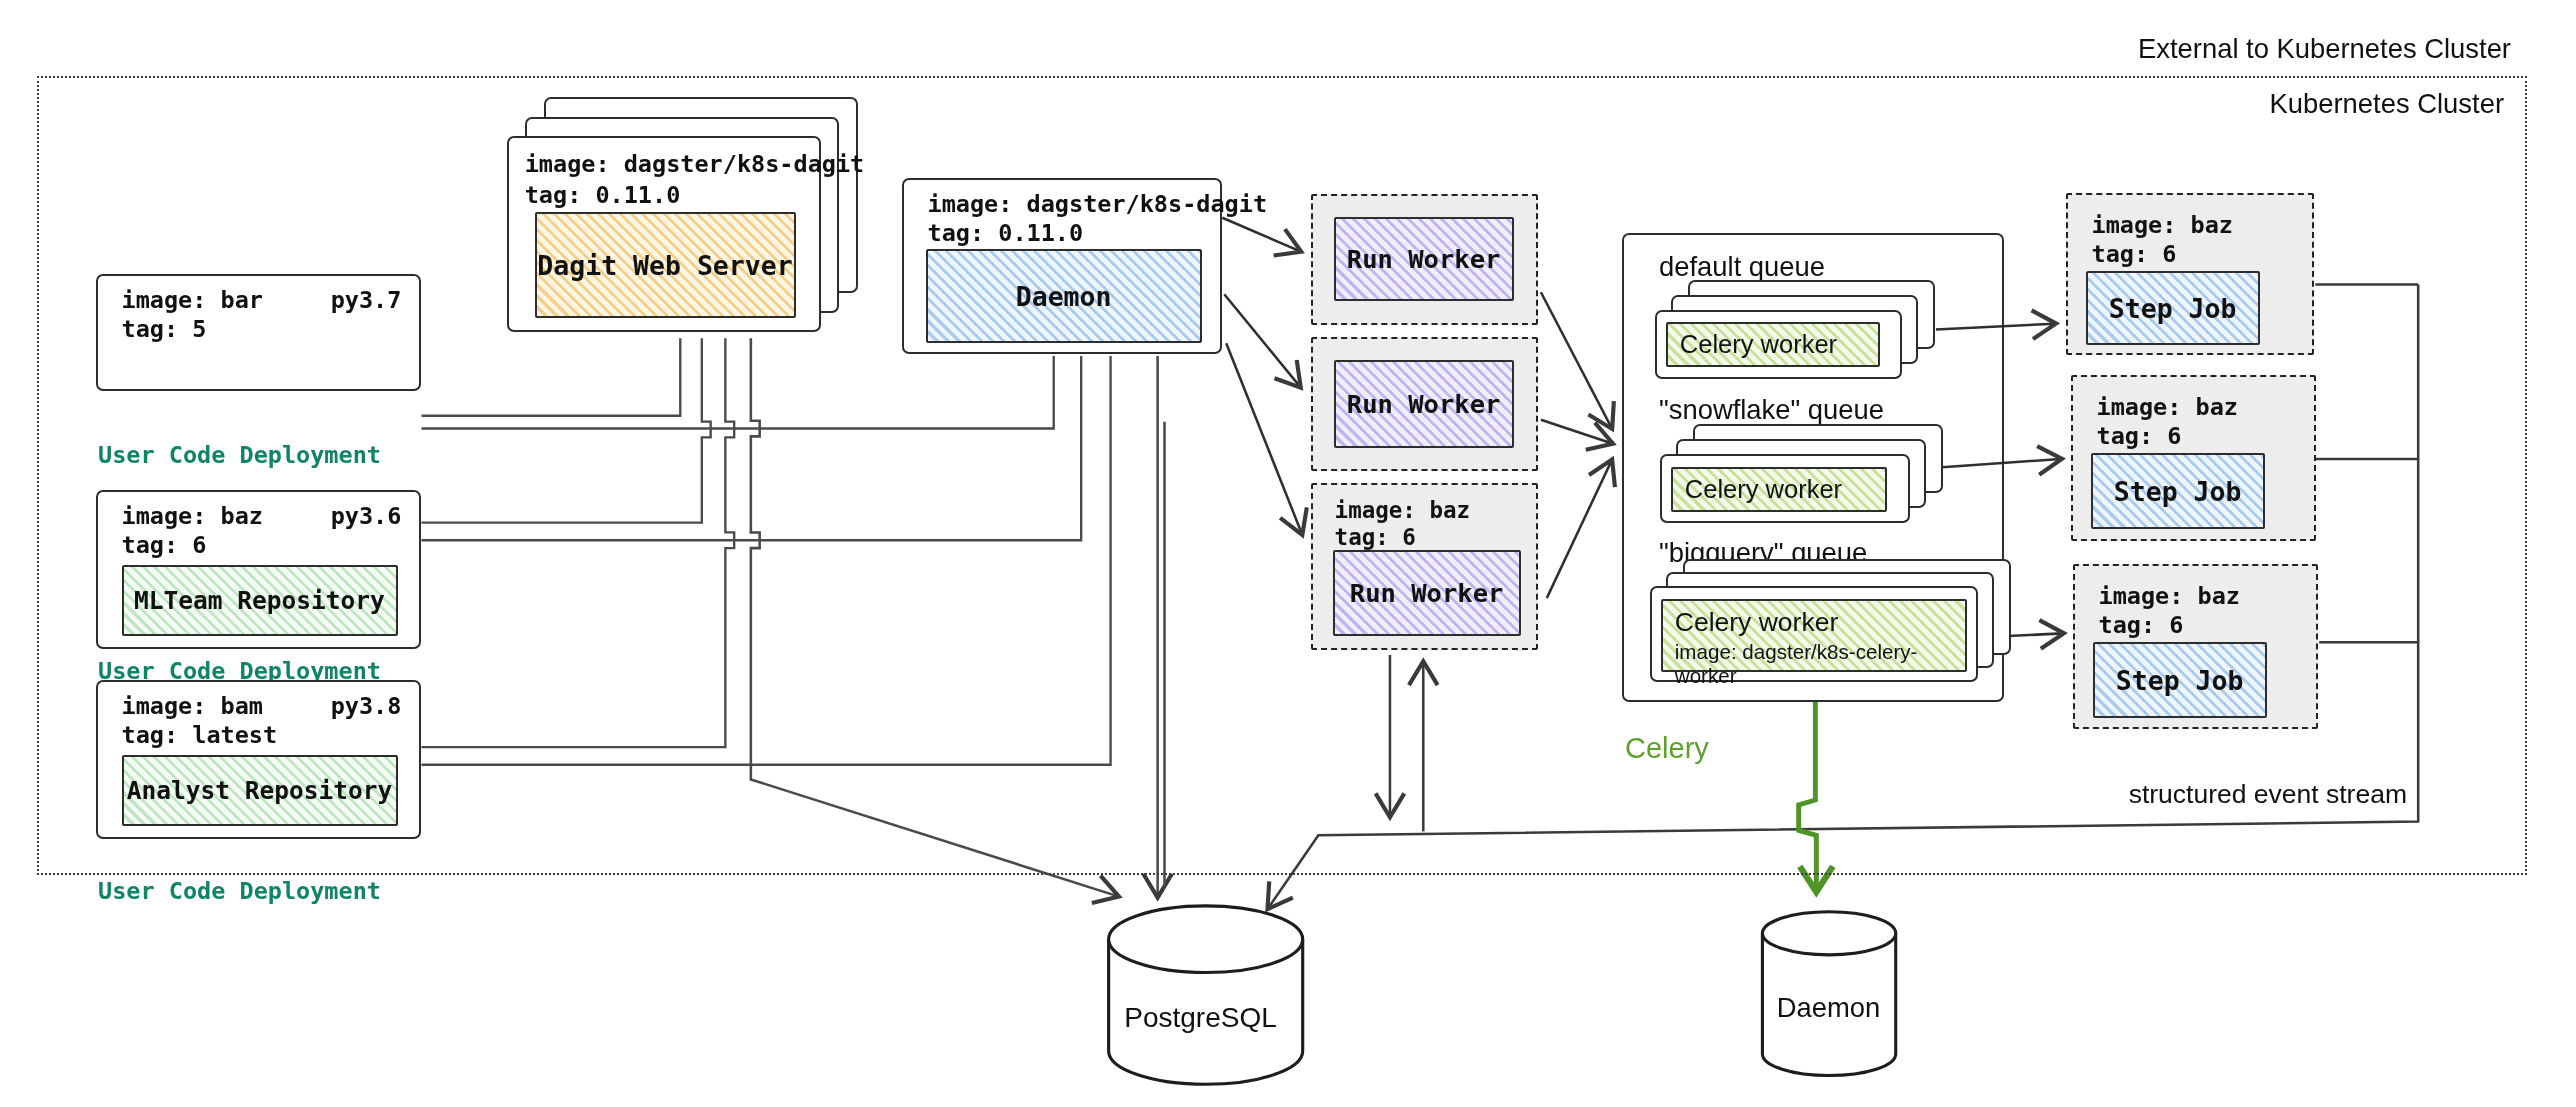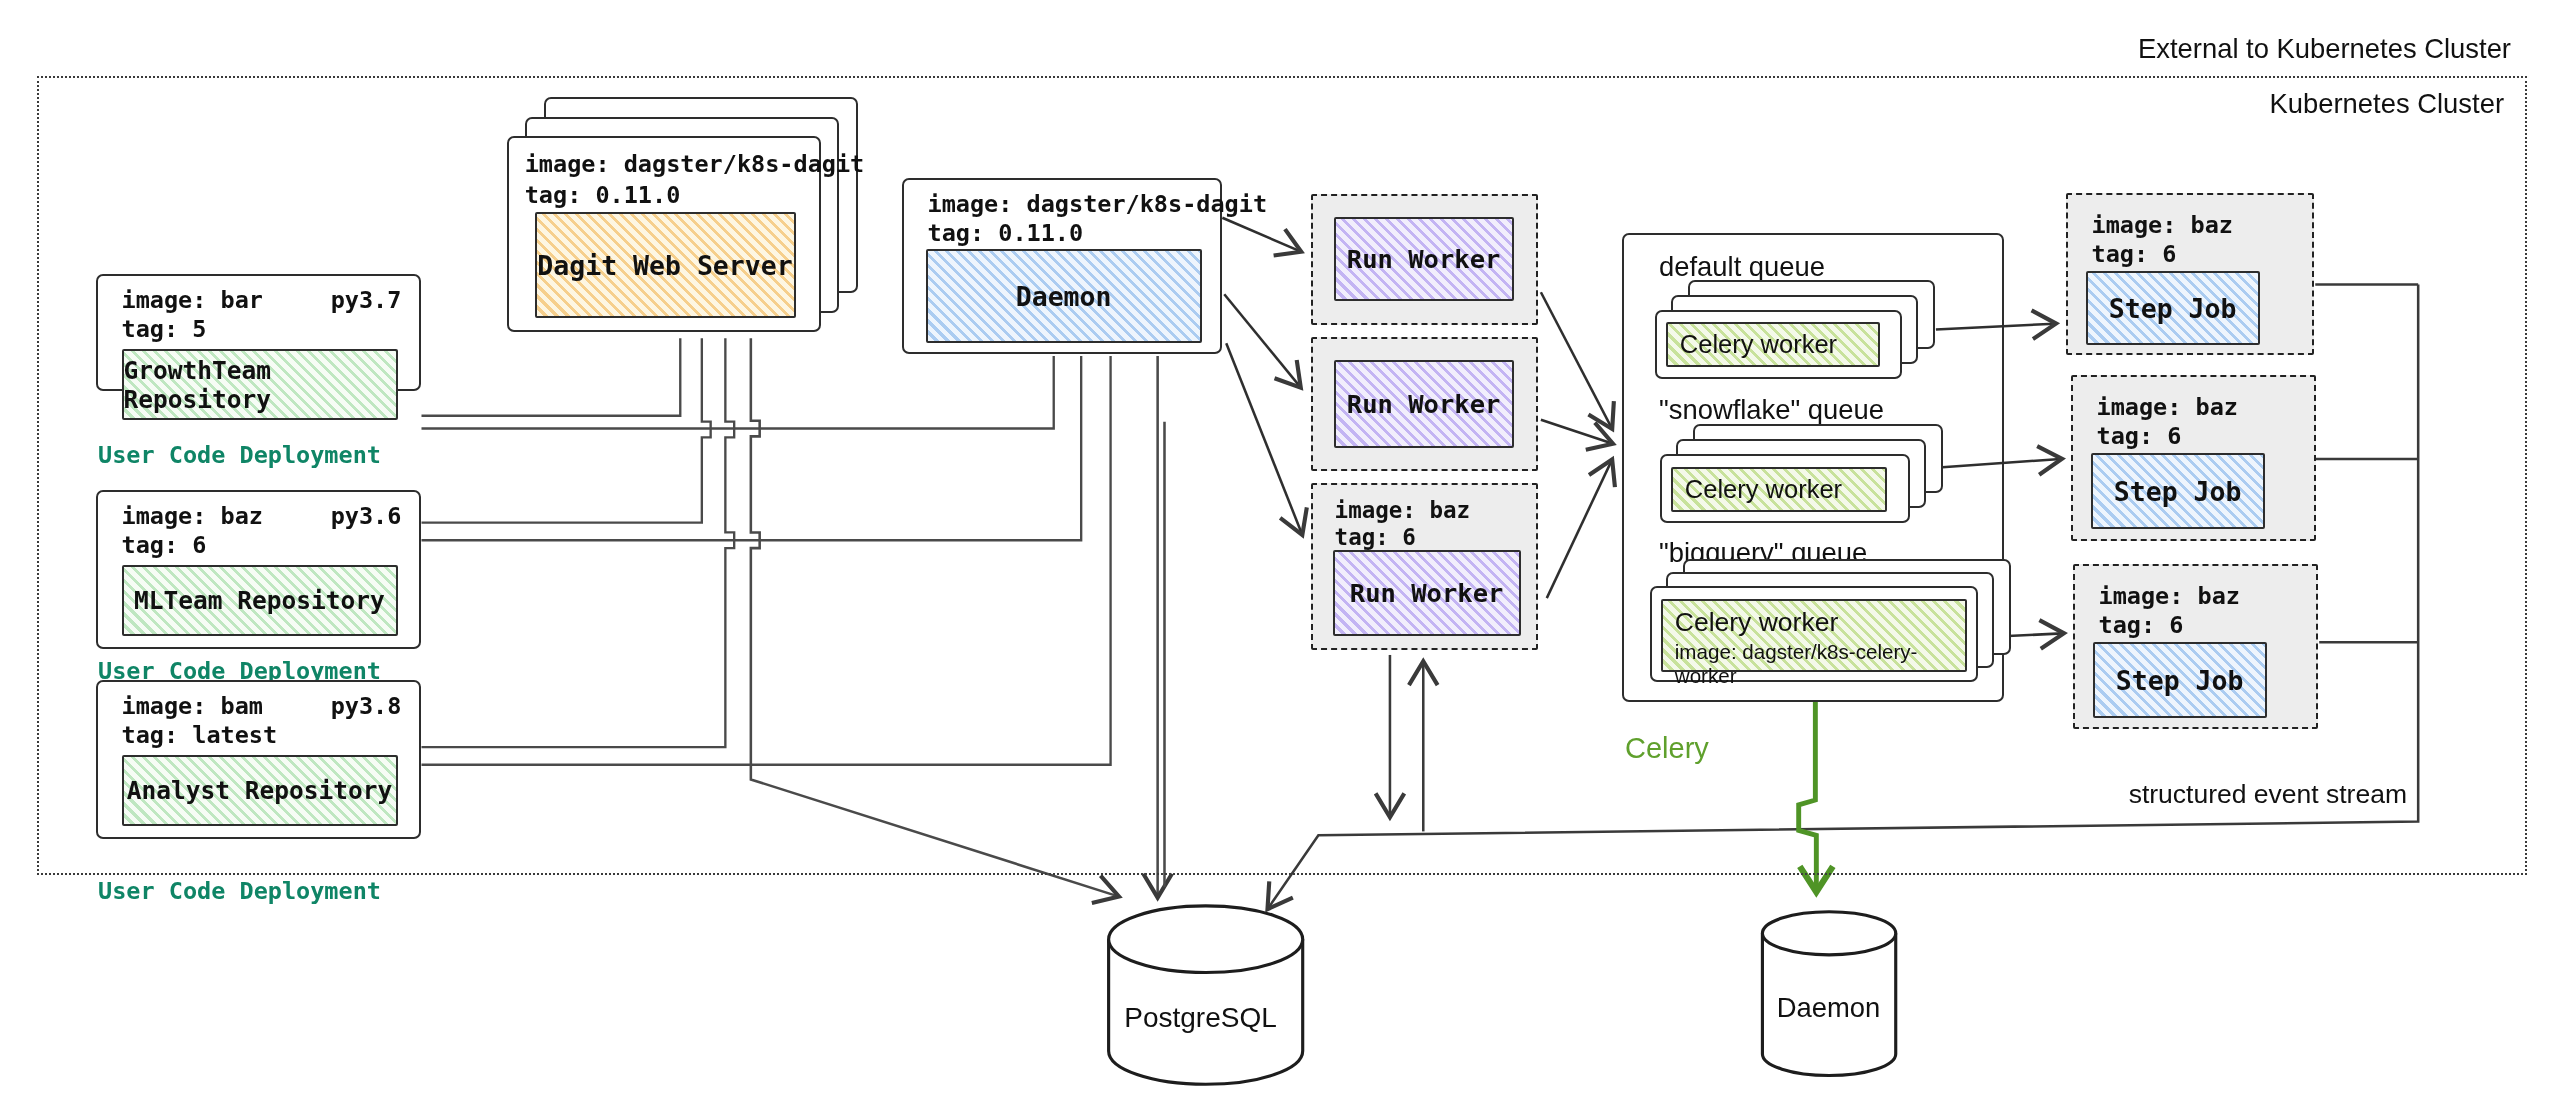--- a/index.html
+++ b/index.html
@@ -118,23 +118,20 @@
     <div class="abs meta" style="left:23.5px;top:39px;">tag: 0.11.0</div>
     <div class="inner hatch-blue" style="left:21.6px;top:69px;width:276px;height:94px;">
       <span class="boxlabel">Daemon</span>
     </div>
   </div>
 
   <div class="box" style="left:96px;top:274px;width:325px;height:117px;">
     <div class="abs meta" style="left:23.5px;top:9.8px;">image: bar</div>
     <div class="abs meta" style="right:17.6px;top:9.8px;">py3.7</div>
     <div class="abs meta" style="left:23.5px;top:39px;">tag: 5</div>
-    <div class="inner hatch-green" style="left:23.5px;top:73px;width:276px;height:71px;width:276px;">
-      <span class="boxlabel" style="font-size:24.5px;">GrowthTeam Repository</span>
-    </div>
   </div>
   <div class="abs caption" style="left:98px;top:441px;">User Code Deployment</div>
 
   <div class="box" style="left:96px;top:490px;width:325px;height:159px;">
     <div class="abs meta" style="left:23.5px;top:9.8px;">image: baz</div>
     <div class="abs meta" style="right:17.6px;top:9.8px;">py3.6</div>
     <div class="abs meta" style="left:23.5px;top:39px;">tag: 6</div>
     <div class="inner hatch-green" style="left:23.5px;top:73px;width:276px;height:71px;">
       <span class="boxlabel" style="font-size:24.5px;">MLTeam Repository</span>
     </div>

